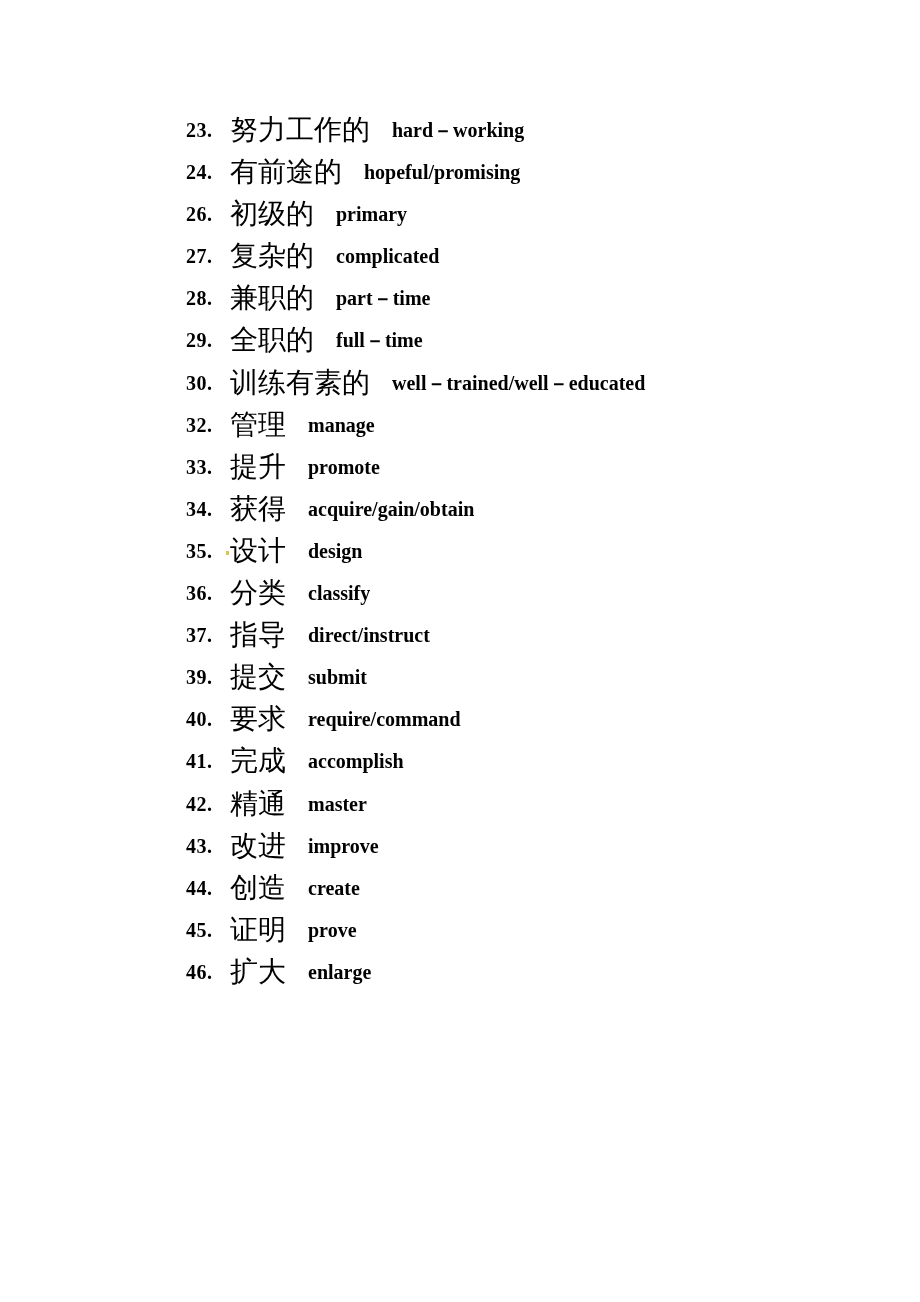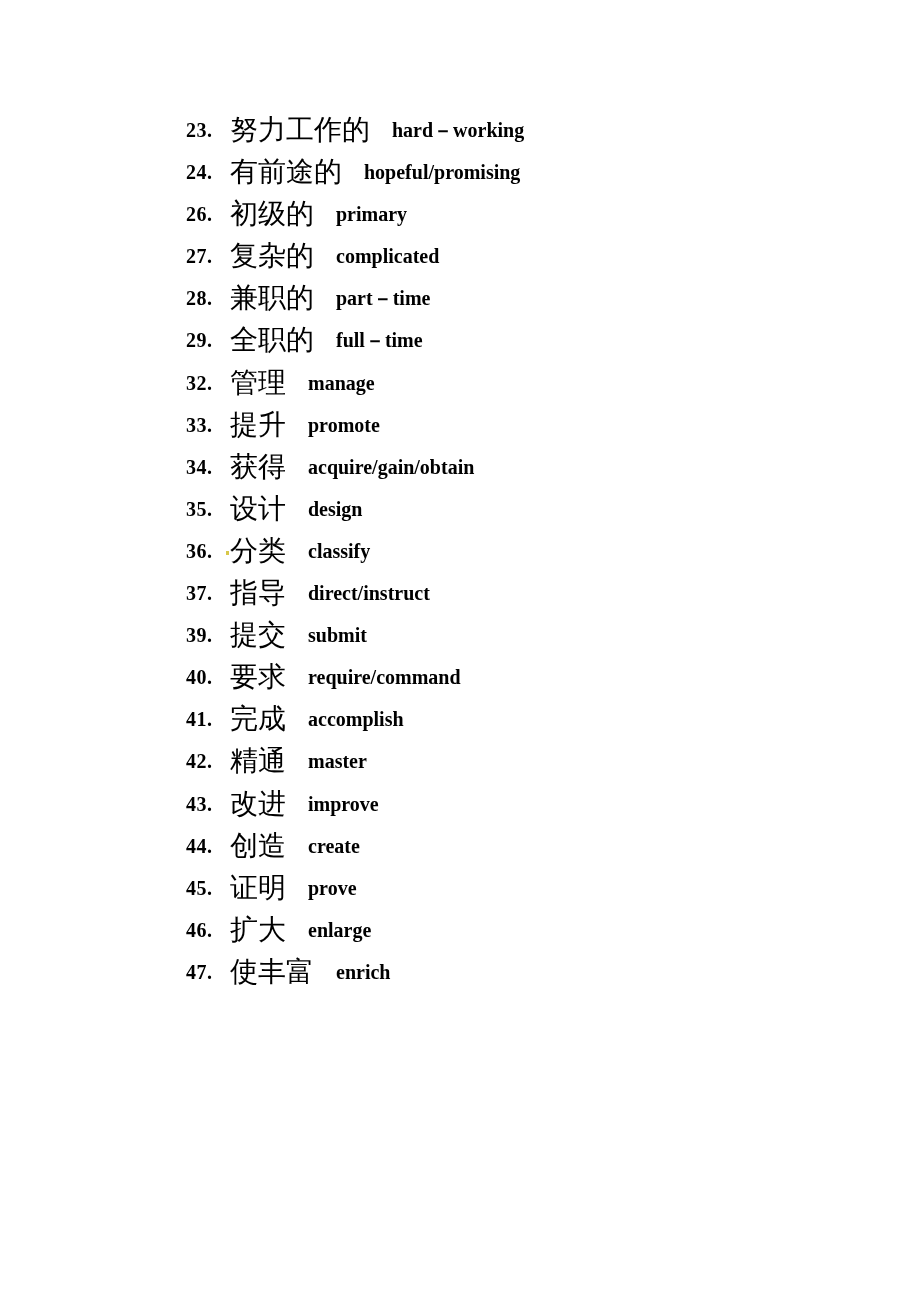--- a/index.html
+++ b/index.html
@@ -44,20 +44,25 @@
       </li>
     <li class="entry">
         <span class="num">28.</span>
         <span class="zh">兼职的</span>
         <span class="en">part－time</span>
       </li>
     <li class="entry">
         <span class="num">29.</span>
         <span class="zh">全职的</span>
         <span class="en">full－time</span>
+      </li>
+    <li class="entry">
+        <span class="num">30.</span>
+        <span class="zh">训练有素的</span>
+        <span class="en">well－trained/well－educated</span>
       </li>
     <li class="entry">
         <span class="num">32.</span>
         <span class="zh">管理</span>
         <span class="en">manage</span>
       </li>
     <li class="entry">
         <span class="num">33.</span>
         <span class="zh">提升</span>
         <span class="en">promote</span>
@@ -115,20 +120,15 @@
     <li class="entry">
         <span class="num">45.</span>
         <span class="zh">证明</span>
         <span class="en">prove</span>
       </li>
     <li class="entry">
         <span class="num">46.</span>
         <span class="zh">扩大</span>
         <span class="en">enlarge</span>
       </li>
-    <li class="entry">
-        <span class="num">47.</span>
-        <span class="zh">使丰富</span>
-        <span class="en">enrich</span>
-      </li>
   </ul>
   <div class="mark"></div>
 </div>
 
 </body></html>

